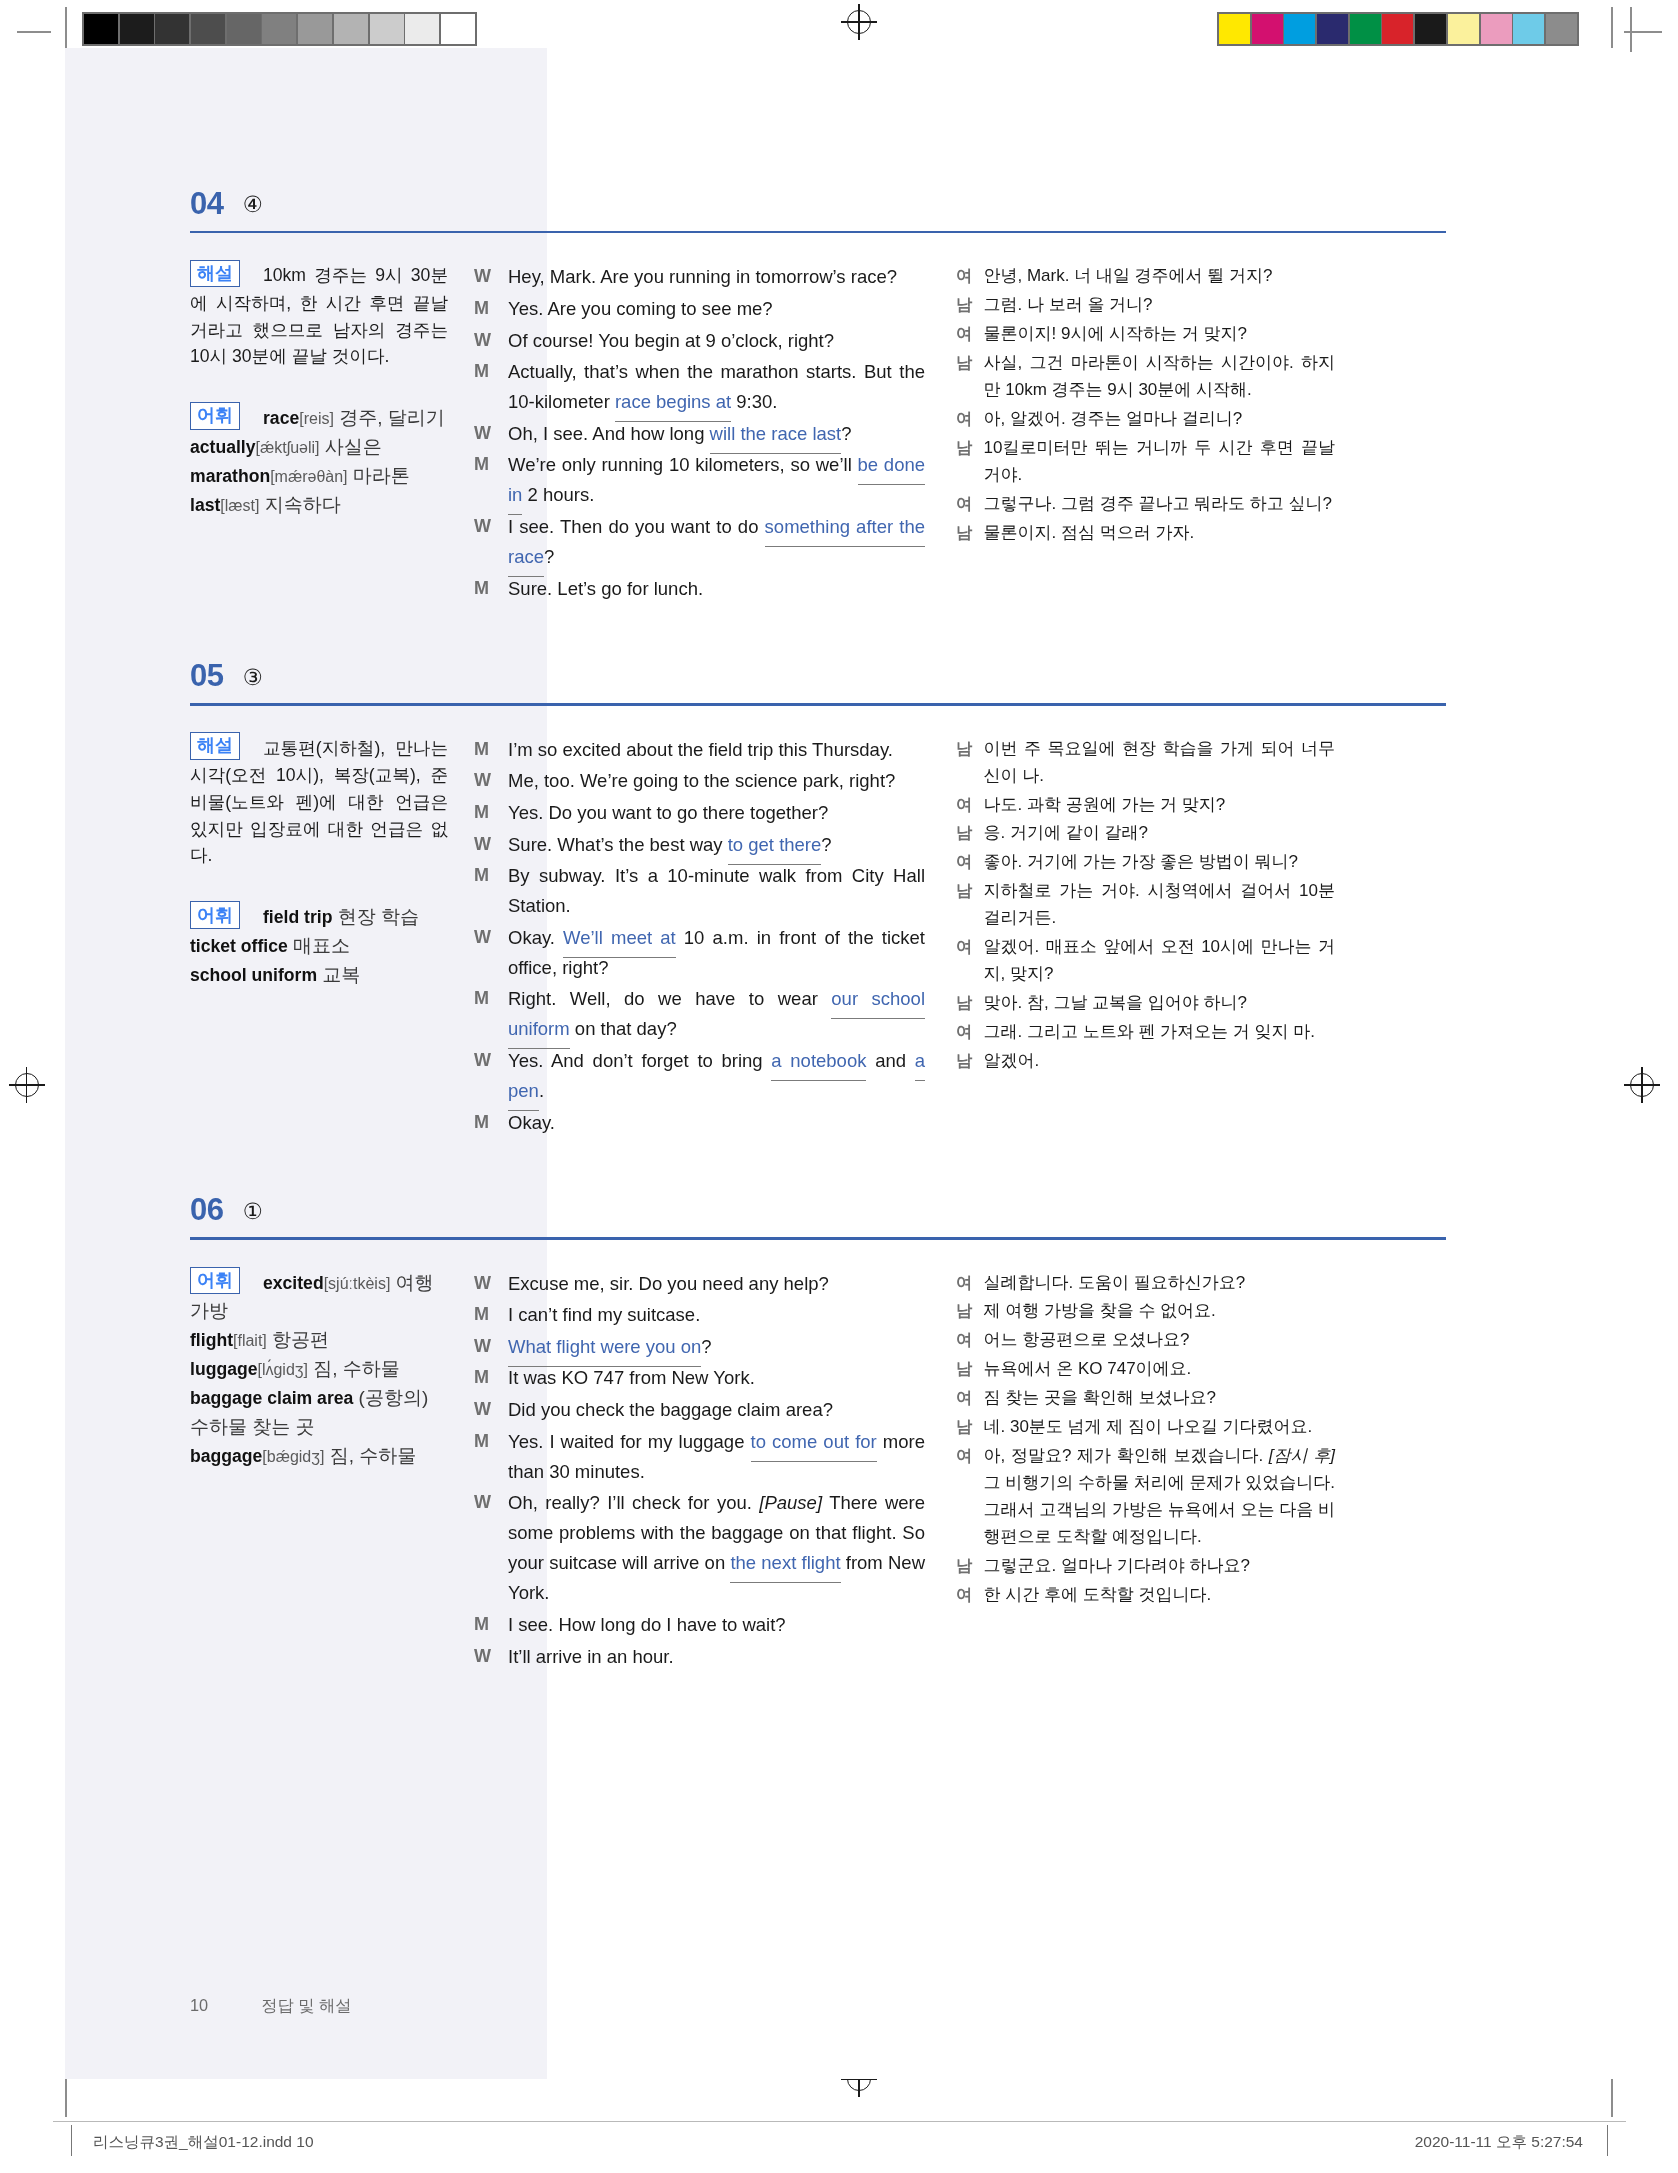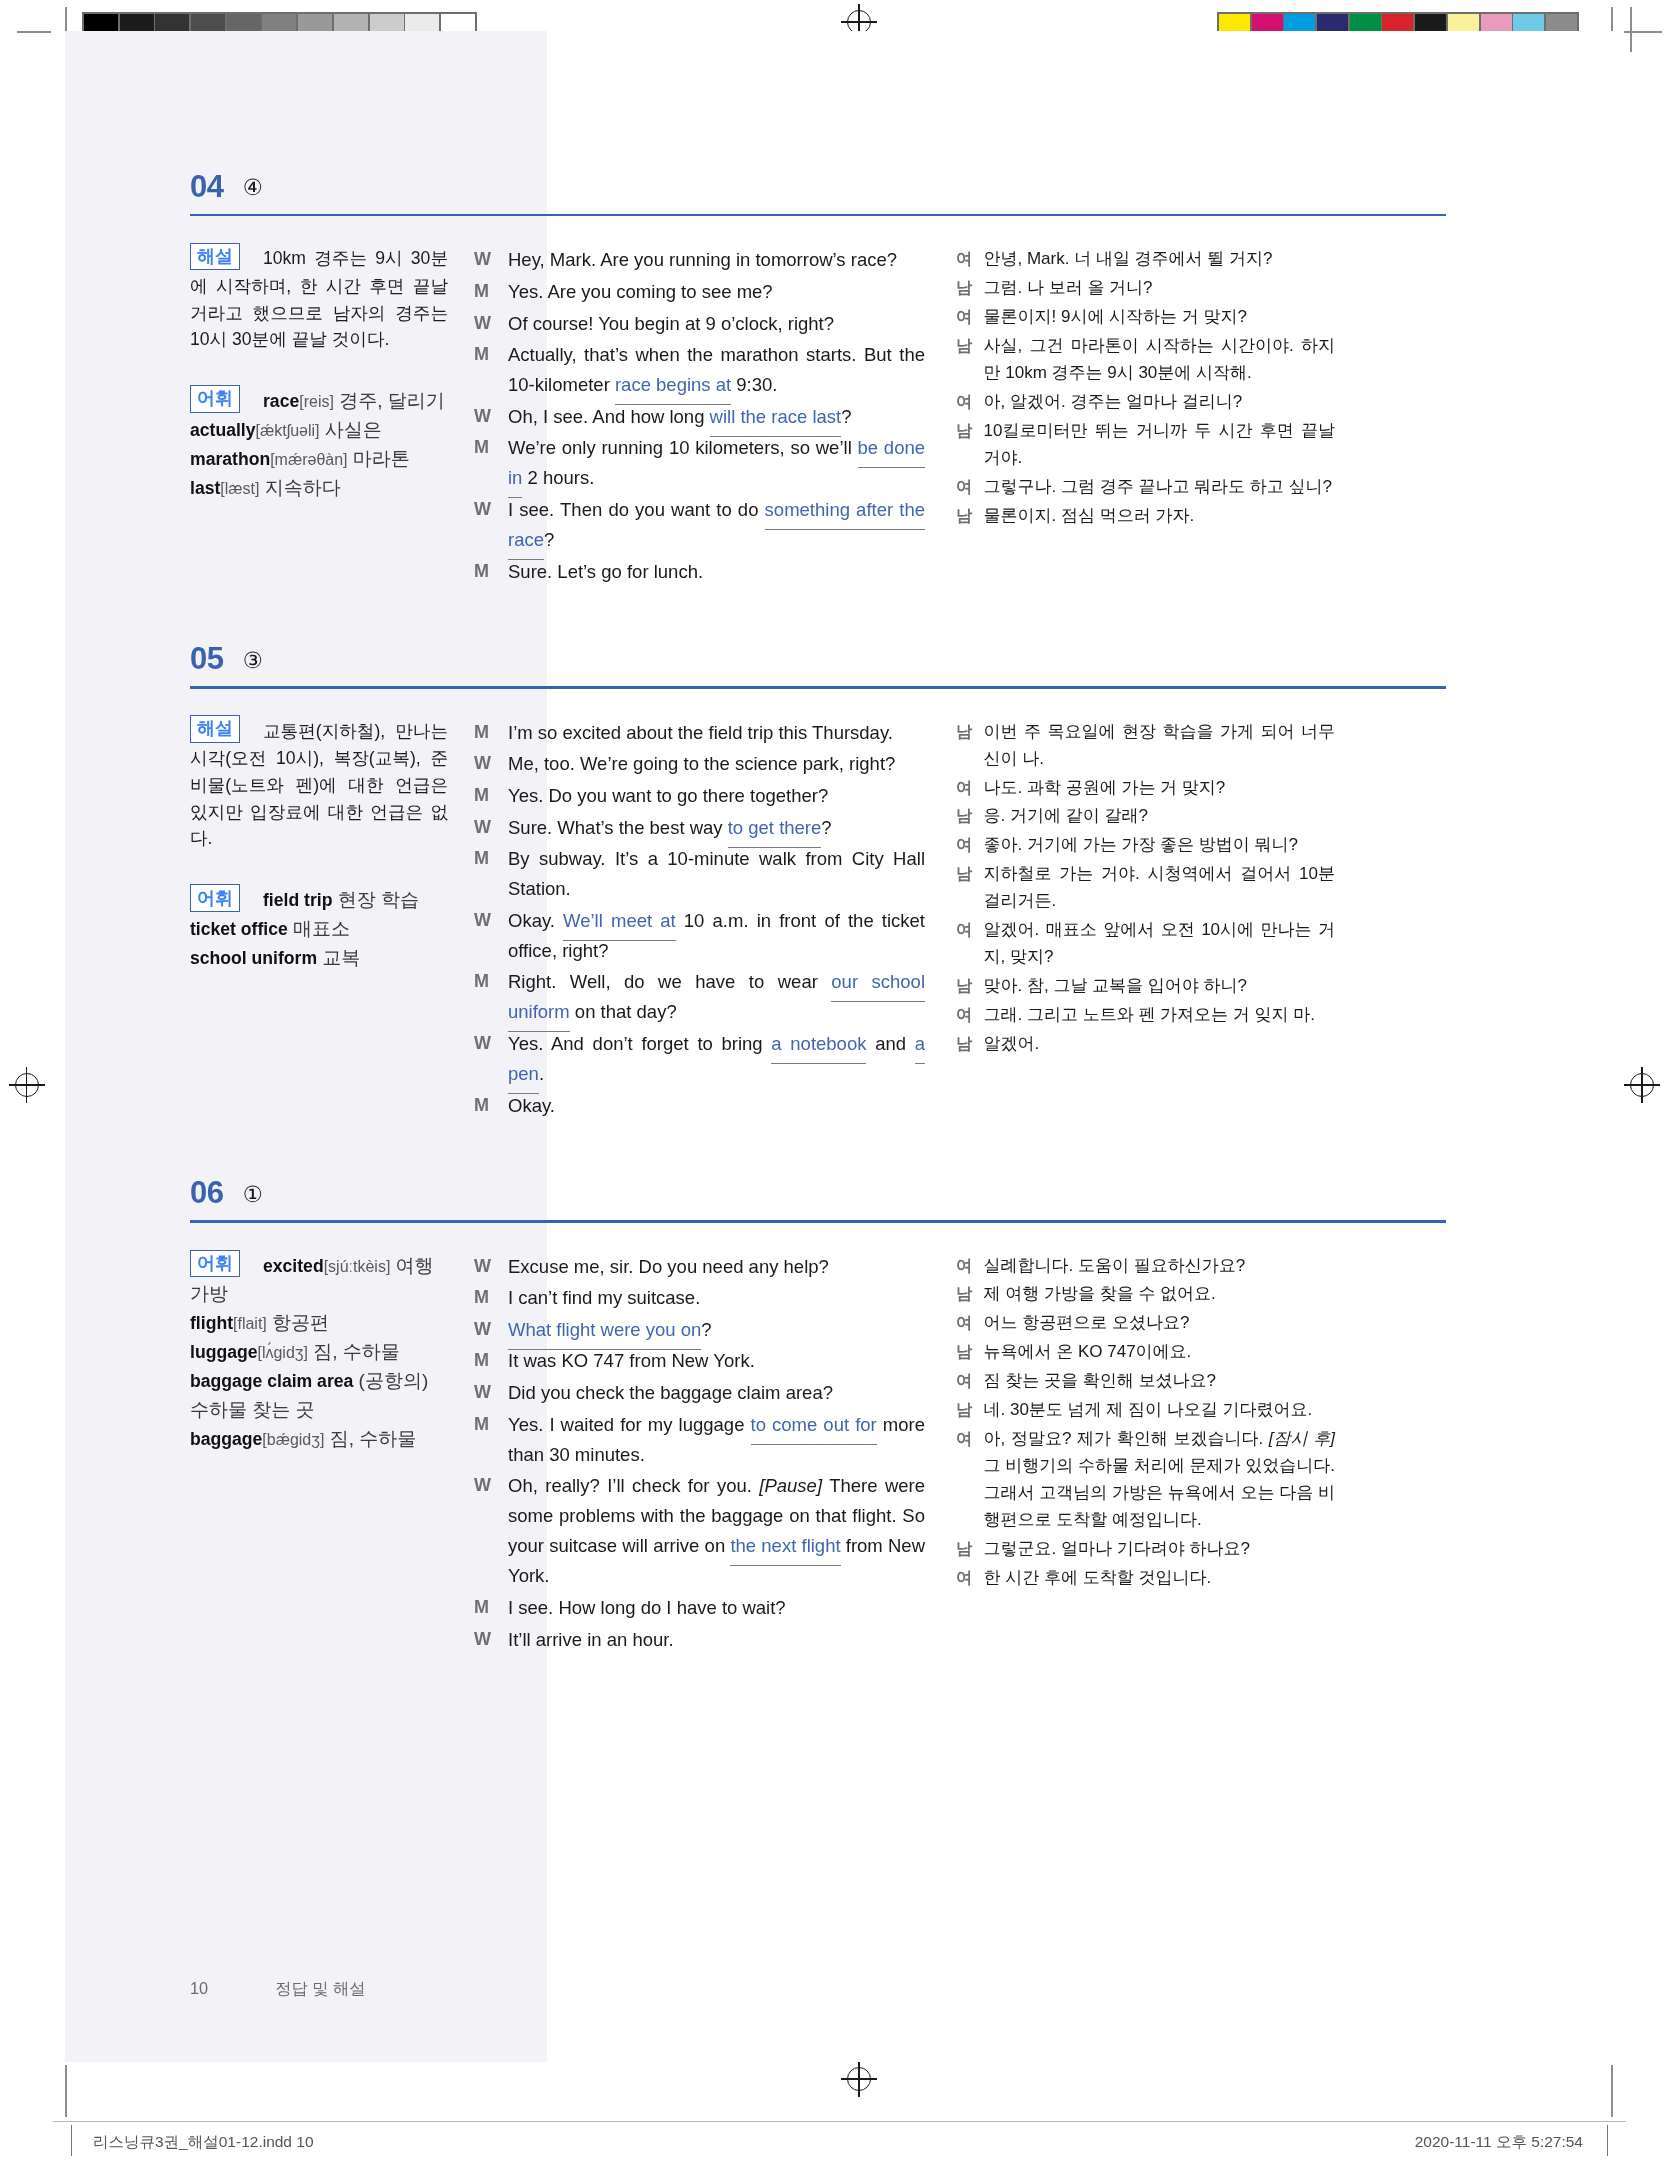--- a/index.html
+++ b/index.html
@@ -62,21 +62,21 @@
     position: absolute;
     left: 6px; top: 6px;
     width: 24px; height: 24px;
     border: 1.7px solid #1a1a1a;
     border-radius: 50%;
   }
 
   
   .page {
     position: absolute;
-    top: 31px; left: 65px;
+    top: 48px; left: 65px;
     width: 1549px;
     height: 2031px;
     background: #f2f2f7;
   }
   .page-inner {
     position: absolute;
     top: 0; left: 482px;
     width: 1067px; height: 2031px;
     background: #ffffff;
   }
@@ -217,21 +217,21 @@
   }
   .kutt.nojust { text-align: left; }
 
   
   .page-footer {
     position: absolute;
     left: 125px;
     bottom: 62px;
     display: flex;
     align-items: baseline;
-    gap: 67px;
+    gap: 53px;
     font-size: 16.3px;
     color: #6b6b6b;
   }
   .slug {
     position: absolute;
     bottom: 13.8px;
     left: 0; right: 0;
     height: 38px;
   }
   .slug-rule {

